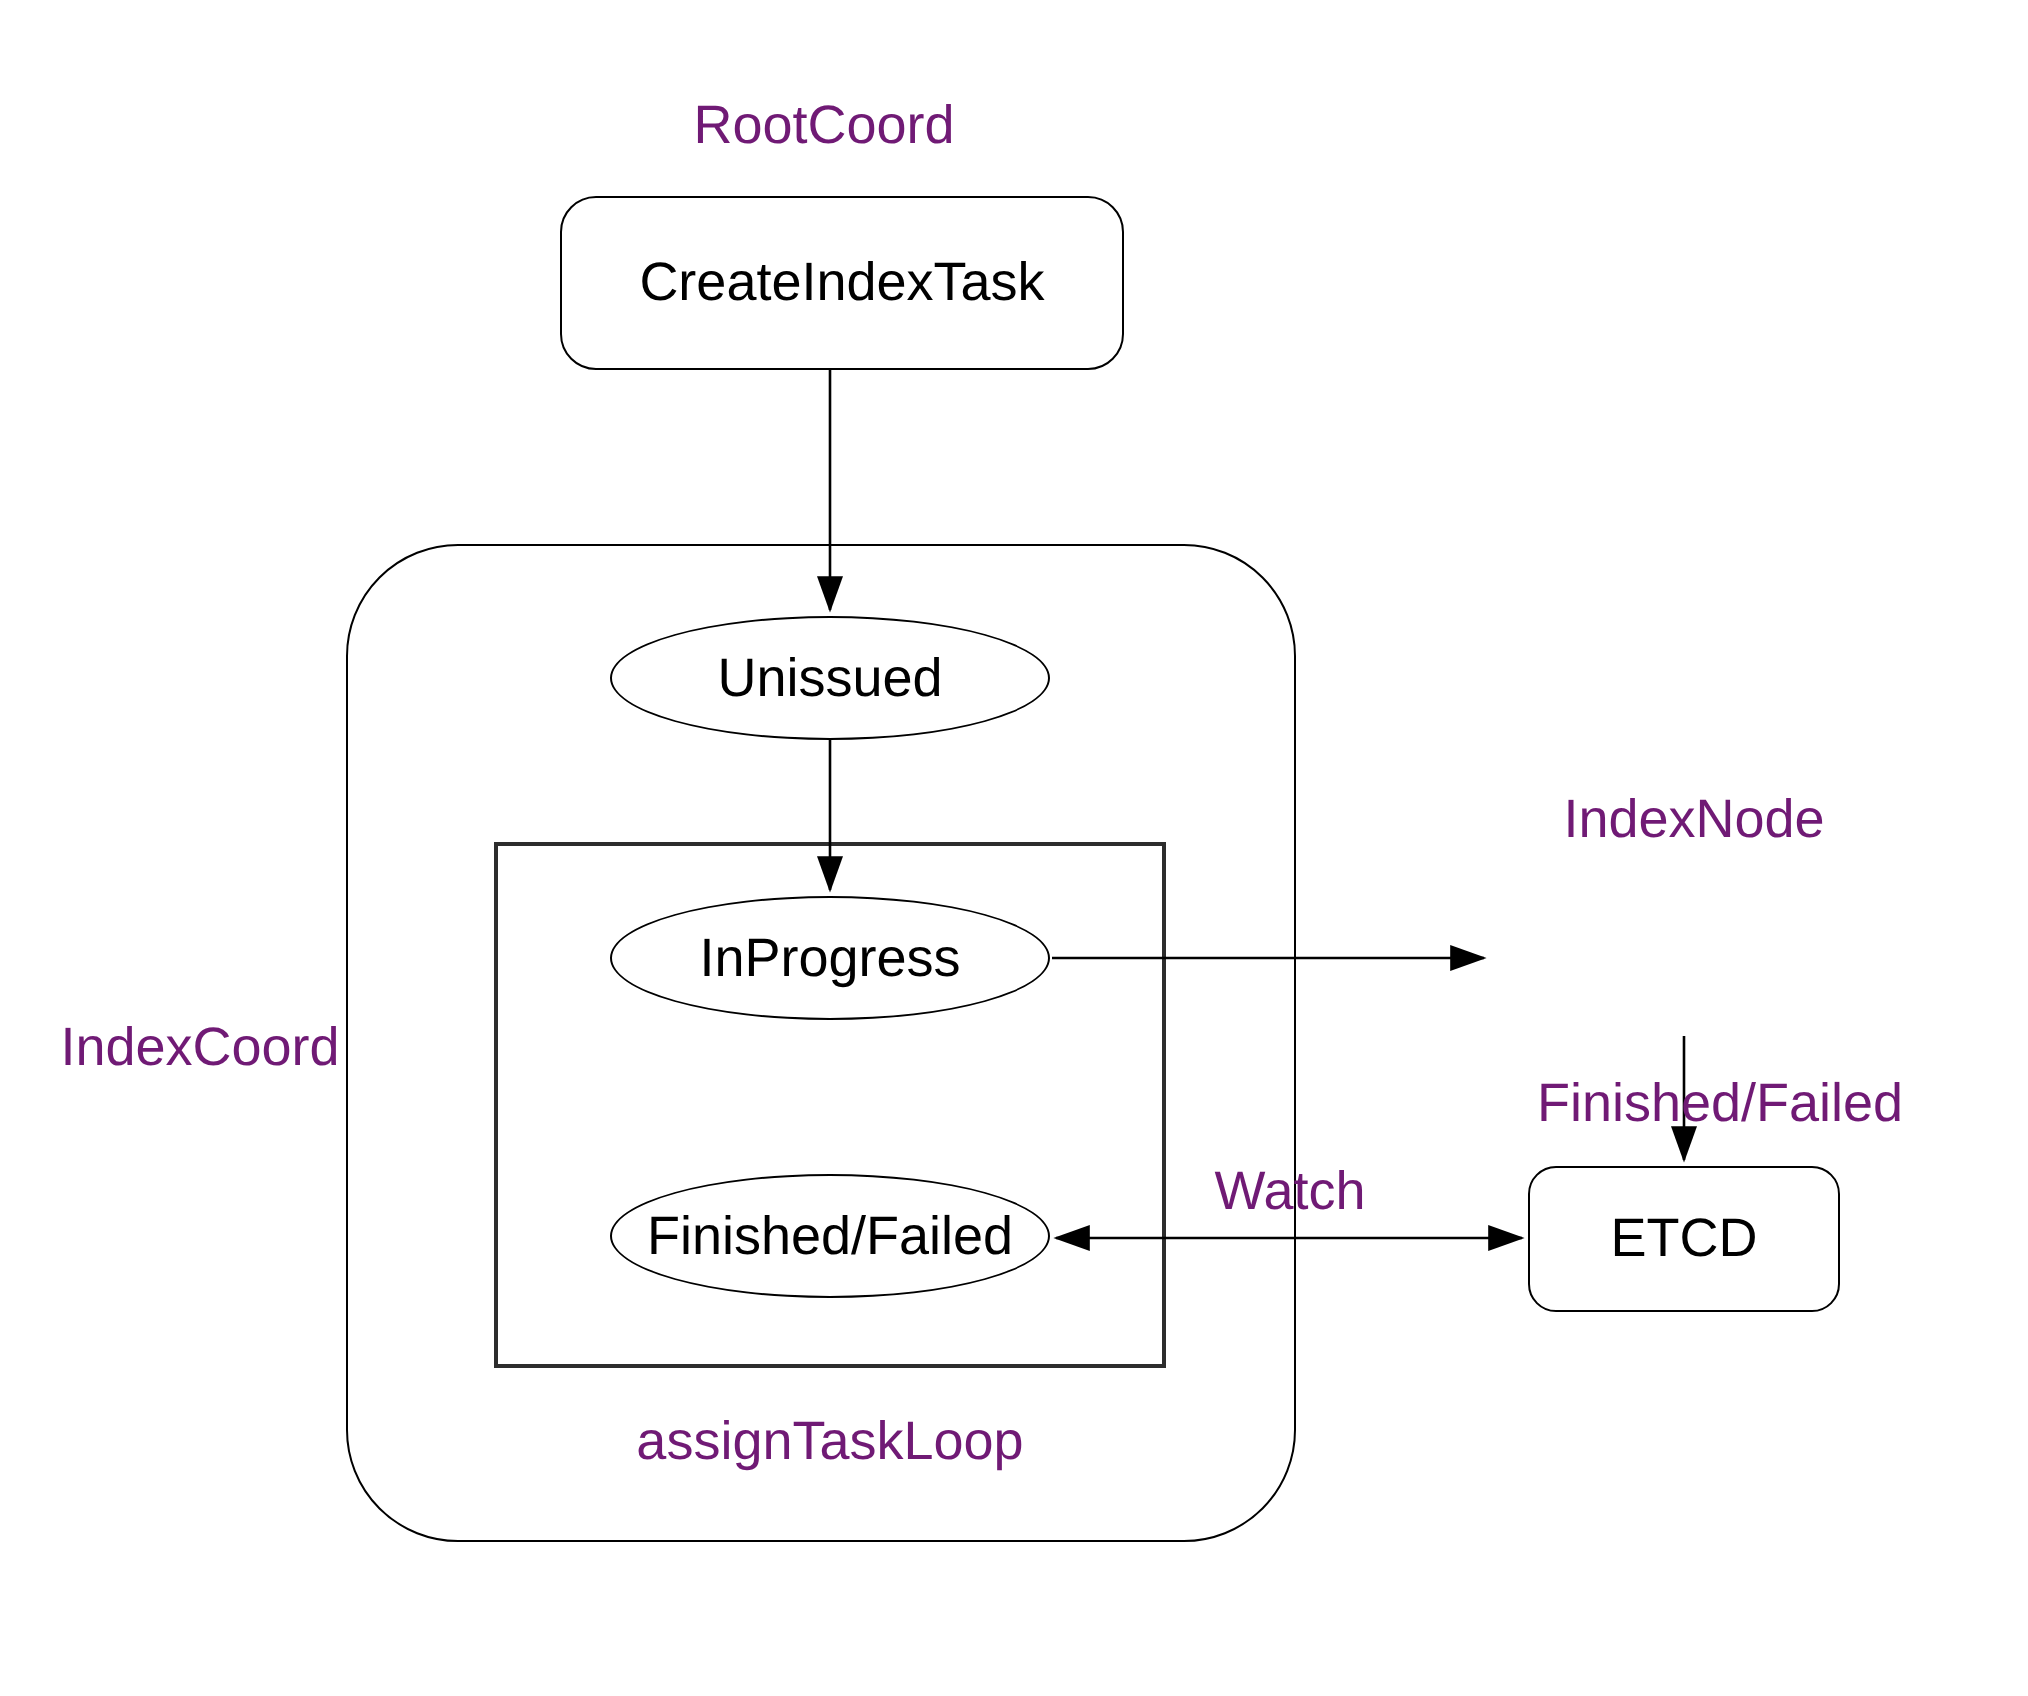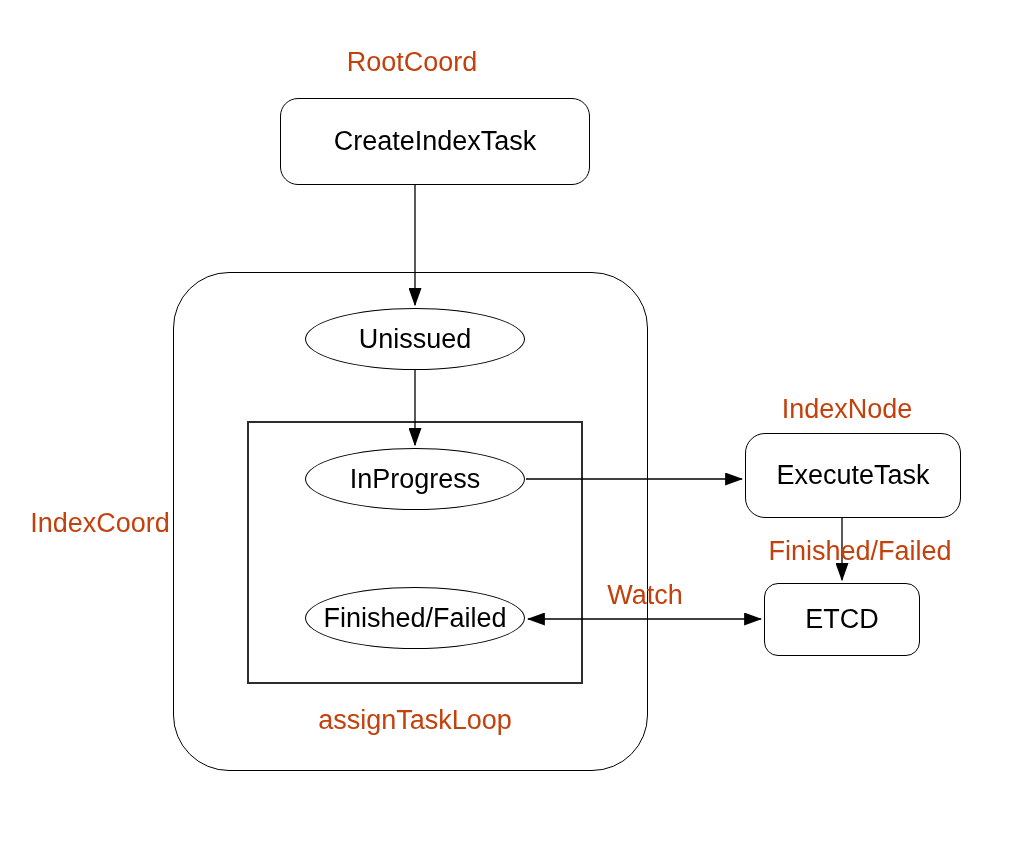--- a/index.html
+++ b/index.html
@@ -15,21 +15,21 @@
     font-family: "Liberation Sans", "DejaVu Sans", sans-serif;
     color: #000000;
     overflow: hidden;
   }
   .lbl {
     position: absolute;
     transform: translate(-50%, -50%);
     font-size: 27px;
     line-height: 1.15;
     white-space: nowrap;
-    color: #c2410c;
+    color: #701a75;
   }
   .node {
     position: absolute;
     display: flex;
     align-items: center;
     justify-content: center;
     box-sizing: border-box;
     background: #ffffff;
     border: 1.5px solid #000000;
     font-size: 27px;
@@ -50,21 +50,21 @@
   #outer-group {
     left: 173px; top: 272px;
     width: 475px; height: 499px;
     border-radius: 56px;
   }
   #inner-group {
     left: 247px; top: 421px;
     width: 336px; height: 263px;
     border: 2px solid #2d2d2d;
   }
-  #node-create-index-task { left: 280px; top: 98px;  width: 310px; height: 87px; }
+  #node-create-index-task { left: 280px; top: 98px;  width: 282px; height: 87px; }
   #node-execute-task      { left: 745px; top: 433px; width: 216px; height: 85px; border-radius: 20px; }
   #node-etcd              { left: 764px; top: 583px; width: 156px; height: 73px; border-radius: 14px; }
   #node-unissued        { left: 305px; top: 308px; width: 220px; height: 62px; align-items: center; }
   #node-in-progress     { left: 305px; top: 448px; width: 220px; height: 62px; }
   #node-finished-failed { left: 305px; top: 587px; width: 220px; height: 62px; }
   #lbl-rootcoord        { left: 412px; top: 63px; }
   #lbl-indexcoord       { left: 88px;  top: 524px; margin-left: 12px; }
   #lbl-indexnode        { left: 847px; top: 410px; }
   #lbl-assign-task-loop { left: 415px; top: 721px; }
   #lbl-peekclient       { left: 657px; top: 459px; }
@@ -116,21 +116,18 @@
   </div>
 
   <div id="node-in-progress" class="node ellipse-node">
     <span>InProgress</span>
   </div>
 
   <div id="node-finished-failed" class="node ellipse-node">
     <span>Finished/Failed</span>
   </div>
 
-  <div id="node-execute-task" class="node rect-node">
-    <span>ExecuteTask</span>
-  </div>
 
   <div id="node-etcd" class="node rect-node">
     <span>ETCD</span>
   </div>
 
 </div>
 
 </body></html>

